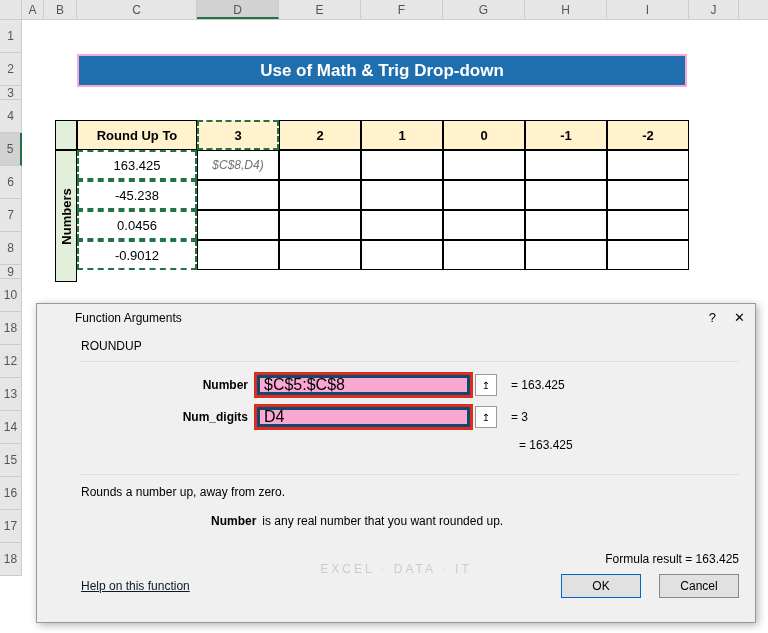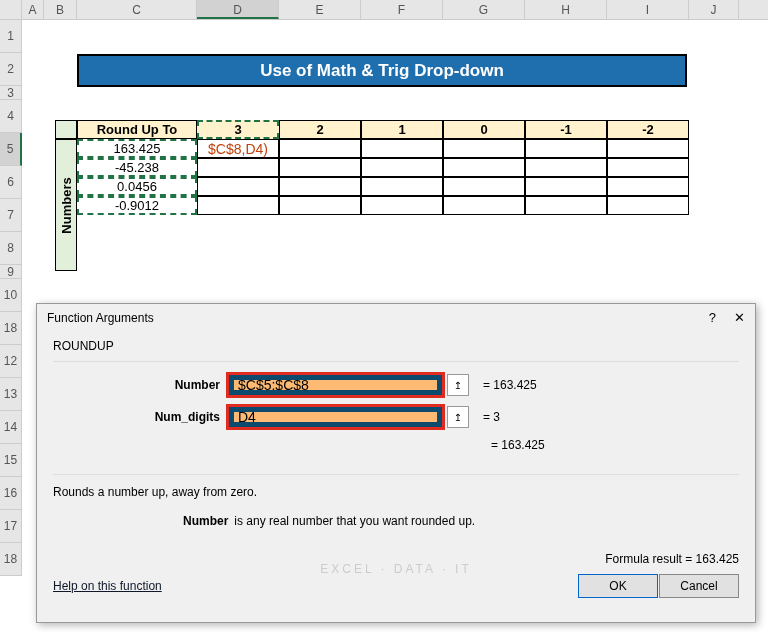--- a/index.html
+++ b/index.html
@@ -14,60 +14,60 @@
 .row-h.sel { background: #d2d2d2; border-right: 2px solid #217346; }
 .row-h.short { height: 14px; line-height: 14px; }
 
 .cA { width: 22px; }
 .cB { width: 33px; }
 .cC { width: 120px; }
 .cD, .cE, .cF, .cG, .cH, .cI { width: 82px; }
 .cJ { width: 50px; }
 
 
-.title-bar { position: absolute; left: 77px; top: 54px; width: 610px; height: 33px; background: #1f6eae; border: 2px solid #000000; color: #fff; font-weight: bold; font-size: 17px; text-align: center; line-height: 30px; }
+.title-bar { position: absolute; left: 77px; top: 54px; width: 610px; height: 33px; background: #1f6eae; border: 2px solid #f9a8d4; color: #fff; font-weight: bold; font-size: 17px; text-align: center; line-height: 30px; }
 
 
 .data-table { position: absolute; left: 55px; top: 120px; }
 .dt-row { display: flex; }
-.dt-cell { height: 19px; border: 1px solid #000; display: flex; align-items: center; justify-content: center; font-size: 13px; }
+.dt-cell { height: 30px; border: 1px solid #000; display: flex; align-items: center; justify-content: center; font-size: 13px; }
 .dt-cell.hdr { background: #fff2cc; font-weight: bold; }
 .dt-cell.numhdr { background: #e2efda; }
 .dt-cell.roundup { width: 120px; }
 .dt-cell.col { width: 82px; }
 .dt-cell.side { width: 22px; }
 .vert-text { transform: rotate(-90deg); font-weight: bold; white-space: nowrap; }
 .side-merged { width: 22px; height: 132px; background: #e2efda; border: 1px solid #000; display: flex; align-items: center; justify-content: center; }
 
 .marching-ants { border: 2px dashed #217346 !important; }
 .formula-cell { position: relative; }
-.formula-text { position: absolute; font-size: 14px; color: #c2410c; white-space: nowrap; }
-
-
-.dialog { position: absolute; left: 36px; top: 303px; width: 720px; height: 320px; background: #f0f0f0; border: 1px solid #999; box-shadow: 2px 2px 8px rgba(0,0,0,0.3); }
+.formula-text { position: absolute; font-size: 12px; color: #737373; white-space: nowrap; font-style: italic; }
+
+
+.dialog { position: absolute; left: 36px; top: 303px; width: 720px; height: 320px; background: #f0f0f0; border: 1px solid #999; box-shadow: 2px 2px 8px rgba(0,0,0,0.3); padding-left: 28px; }
 .dlg-title { display: flex; justify-content: space-between; align-items: center; padding: 6px 10px; font-size: 12px; }
 .dlg-close { display: flex; gap: 18px; font-size: 13px; }
 .dlg-close span { cursor: pointer; }
 .dlg-body { padding: 8px 16px; }
 .dlg-func { font-size: 12px; margin-bottom: 8px; }
 .arg-area { border-top: 1px solid #ddd; border-bottom: 1px solid #ddd; padding: 12px 0; }
 .arg-row { display: flex; align-items: center; margin-bottom: 10px; }
 .arg-label { width: 175px; text-align: right; font-weight: bold; font-size: 12px; padding-right: 8px; }
 .arg-input-wrap { position: relative; width: 215px; }
-.arg-input { width: 100%; height: 22px; border: 6px solid #0c4a6e; padding: 0 4px; font-size: 14px; background: #fdba74; }
+.arg-input { width: 100%; height: 22px; border: 4px solid #0c4a6e; padding: 0 4px; font-size: 16px; background: #f9a8d4; }
 .arg-input.hl { outline: 3px solid #e02b20; outline-offset: -1px; }
 .arg-btn { position: absolute; right: -26px; top: 0; width: 22px; height: 22px; border: 1px solid #999; background: #fff; display: flex; align-items: center; justify-content: center; font-size: 10px; cursor: pointer; }
 .arg-result { margin-left: 40px; font-size: 12px; }
 .desc { font-size: 12px; margin: 10px 0 15px; }
 .desc-detail { font-size: 12px; margin-left: 130px; }
 .desc-detail b { margin-right: 6px; }
 .formula-result { font-size: 12px; margin-top: 24px; text-align: right; }
 .dlg-footer { display: flex; justify-content: space-between; align-items: center; padding: 0 16px 14px; }
 .help-link { color: #0f172a; text-decoration: underline; font-size: 12px; cursor: pointer; }
-.btns { display: flex; gap: 1px; }
+.btns { display: flex; gap: 18px; }
 .btn { width: 80px; height: 24px; border: 1px solid #888; background: #e1e1e1; font-size: 12px; cursor: pointer; }
 .btn.primary { border: 1.5px solid #0066cc; }
 .watermark { position: absolute; left: 50%; bottom: 46px; transform: translateX(-50%); font-size: 12px; color: #ccc; letter-spacing: 3px; pointer-events:none; }
 </style>
 </head>
 <body>
 
 <div class="col-headers">
   <div class="col-h" style="width:22px"></div>
   <div class="col-h cA">A</div>

